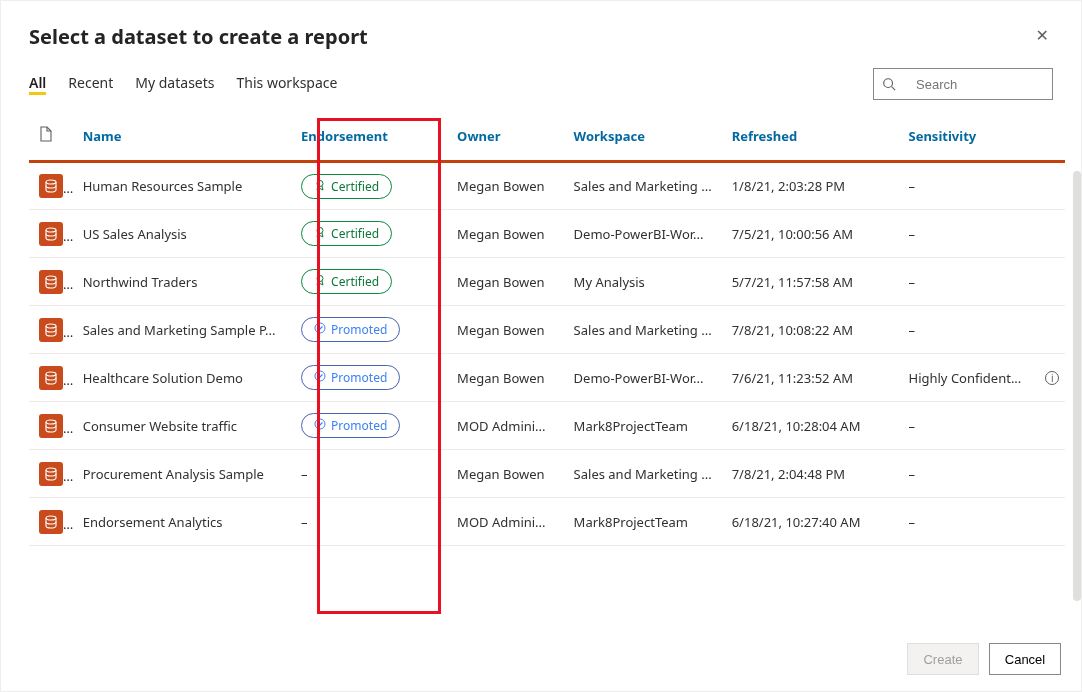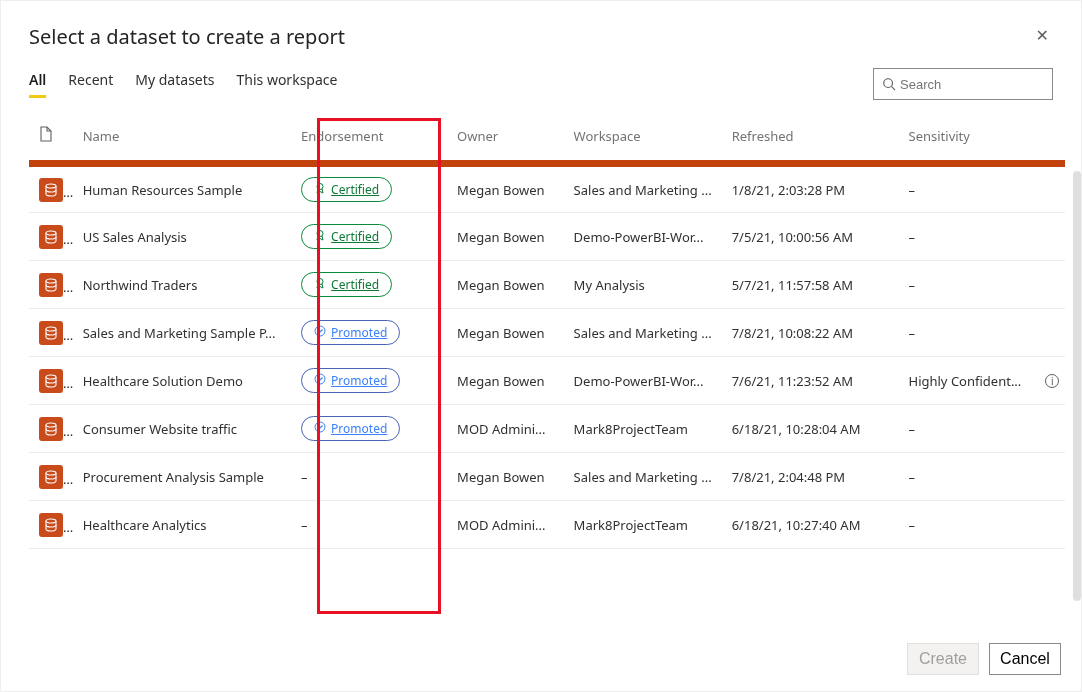--- a/index.html
+++ b/index.html
@@ -19,21 +19,21 @@
     flex-direction: column;
   }
   .dialog-header {
     display: flex;
     align-items: flex-start;
     justify-content: space-between;
     padding: 22px 28px 0 28px;
   }
   .dialog-title {
     font-size: 20px;
-    font-weight: 400;
+    font-weight: 700;
     color: #252423;
   }
   .close-btn {
     font-size: 16px;
     color: #605e5c;
     cursor: pointer;
     padding: 4px;
     line-height: 1;
   }
   .tab-row {
@@ -42,38 +42,38 @@
     padding: 18px 28px 0 28px;
   }
   .tabs {
     display: flex;
     gap: 22px;
     flex: 1;
   }
   .tab {
     font-size: 14px;
     color: #323130;
-    padding-bottom: 6px;
+    padding-bottom: 0;
     cursor: pointer;
     border-bottom: 3px solid transparent;
   }
   .tab.active {
     font-weight: 600;
     border-bottom-color: #f2c811;
     color: #201f1e;
   }
   .search-box {
     margin-left: auto;
     display: flex;
     align-items: center;
     border: 1px solid #8a8886;
     height: 32px;
     width: 180px;
     padding: 0 8px;
-    gap: 2px;
+    gap: 18px;
   }
   .search-box svg { flex: none; }
   .search-box input {
     border: none;
     outline: none;
     font-size: 13px;
     width: 100%;
     color: #605e5c;
     background: transparent;
   }
@@ -83,25 +83,25 @@
     overflow: hidden;
     position: relative;
   }
   .table {
     width: 100%;
     border-collapse: collapse;
     table-layout: fixed;
   }
   .table th {
     text-align: left;
-    font-weight: 400;
+    font-weight: 700;
     font-size: 13px;
-    color: #737373;
+    color: #0369a1;
     padding: 8px 10px 14px 10px;
-    border-bottom: 7px solid #c2410c;
+    border-bottom: 3px solid #c2410c;
   }
   .table td {
     padding: 10px 10px;
     border-bottom: 1px solid #edebe9;
     white-space: nowrap;
     overflow: hidden;
     text-overflow: ellipsis;
     vertical-align: middle;
     height: 48px;
   }
@@ -122,21 +122,20 @@
   }
   .ds-icon svg { display:block; }
   .badge {
     display: inline-flex;
     align-items: flex-start;
     gap: 5px;
     border: 1px solid;
     border-radius: 14px;
     padding: 3px 12px;
     font-size: 12px;
-    text-decoration: underline;
   }
   .badge.certified {
     border-color: #0b8a3e;
     color: #0b7a36;
   }
   .badge.promoted {
     border-color: #4864b4;
     color: #3b82f6;
   }
   .dash { color: #323130; }
@@ -165,21 +164,21 @@
     display: flex;
     justify-content: flex-end;
     gap: 10px;
     padding: 14px 20px 16px 0;
   }
   .btn {
     min-width: 72px;
     height: 32px;
     border: 1px solid #8a8886;
     background: #fff;
-    font-size: 16px;
+    font-size: 13px;
     cursor: pointer;
   }
   .btn.disabled {
     color: #a19f9d;
     border-color: #e1dfdd;
     background: #f3f2f1;
     cursor: default;
   }
   .scrollbar-stub {
     position: absolute;
@@ -392,21 +391,21 @@
             <td>–</td>
           </tr>
           <tr>
             <td><span class="ds-icon">
                 <svg width="12" height="14" viewBox="0 0 12 14">
                   <ellipse cx="6" cy="3" rx="5" ry="2" fill="none" stroke="#fff" stroke-width="1.1"></ellipse>
                   <path d="M1 3v8c0 1.1 2.2 2 5 2s5-.9 5-2V3" fill="none" stroke="#fff" stroke-width="1.1"></path>
                   <path d="M1 7c0 1.1 2.2 2 5 2s5-.9 5-2" fill="none" stroke="#fff" stroke-width="1.1"></path>
                 </svg>
               </span></td>
-            <td>Healthcare Analytics</td>
+            <td>Endorsement Analytics</td>
             <td><span class="dash">–</span></td>
             <td>MOD Admini...</td>
             <td>Mark8ProjectTeam</td>
             <td>6/18/21, 10:27:40 AM</td>
             <td>–</td>
           </tr>
         </tbody>
     </table>
 
     <div class="highlight-box" style="top:0; left:288px; width:124px; height:496px;"></div>

